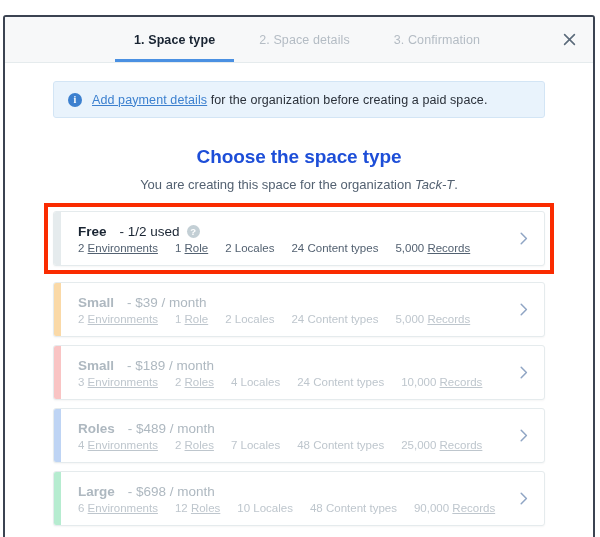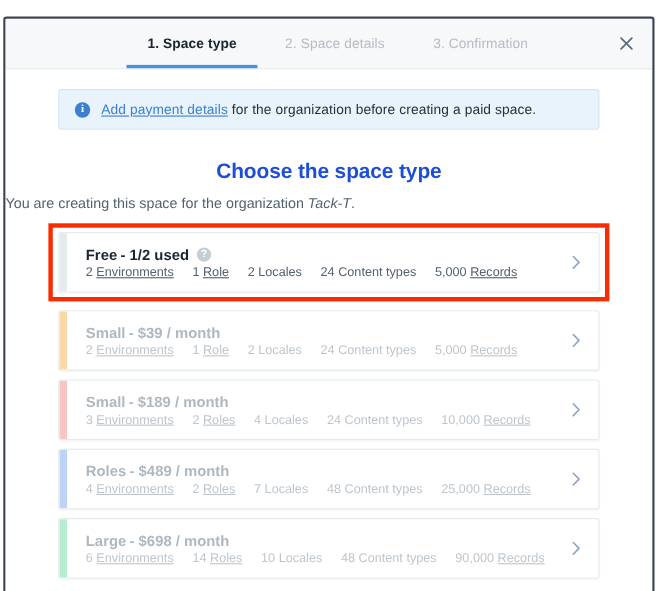--- a/index.html
+++ b/index.html
@@ -136,21 +136,21 @@
   
   .title {
     text-align: center;
     font-size: 19px;
     font-weight: bold;
     color: #1d4ed8;
     margin: 28px 0 0 0;
     letter-spacing: -.1px;
   }
   .subtitle {
-    text-align: left;
+    text-align: center;
     font-size: 13px;
     color: #536171;
     margin: 9px 0 0 0;
   }
   .subtitle em {
     font-style: italic;
   }
 
   
   .plans {
@@ -196,22 +196,22 @@
     font-size: 13.5px;
     color: #192432;
     display: flex;
     align-items: center;
     margin-bottom: 3px;
   }
   .plan-name {
     font-weight: bold;
   }
   .plan-price {
-    font-weight: bold;
-    margin-left: 3px;
+    font-weight: normal;
+    margin-left: 13px;
   }
   .help-icon {
     display: inline-flex;
     align-items: center;
     justify-content: center;
     width: 13px;
     height: 13px;
     border-radius: 50%;
     background: #c3cfd5;
     color: #ffffff;
@@ -381,21 +381,21 @@
         <div class="plan-wrap">
           <div class="plan disabled">
             <div class="bar" style="background: rgb(182, 236, 208);"></div>
             <div class="plan-info">
               <div class="plan-name-row">
                 <span class="plan-name">Large</span>
                 <span class="plan-price">- $698 / month</span>
               </div>
               <div class="plan-specs">
                 <span class="spec"><span>6</span> <u>Environments</u></span>
-                <span class="spec"><span>14</span> <u>Roles</u></span>
+                <span class="spec"><span>12</span> <u>Roles</u></span>
                 <span class="spec"><span>10</span> <span>Locales</span></span>
                 <span class="spec"><span>48</span> <span>Content types</span></span>
                 <span class="spec"><span>90,000</span> <u>Records</u></span>
               </div>
             </div>
             <div class="chev">
               <svg width="8" height="13" viewBox="0 0 8 13" aria-hidden="true">
                 <path d="M1.2 1.2 L6.4 6.5 L1.2 11.8" stroke="#8fa5c4" stroke-width="1.5" fill="none" stroke-linecap="round" stroke-linejoin="round"></path>
               </svg>
             </div>

